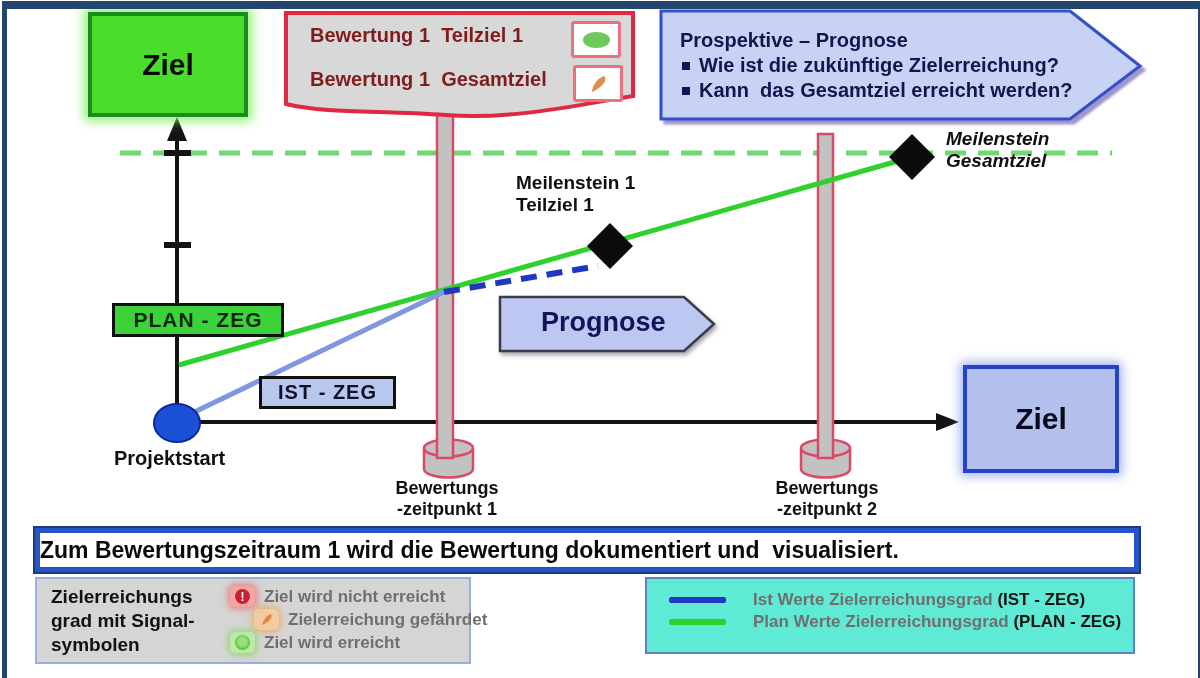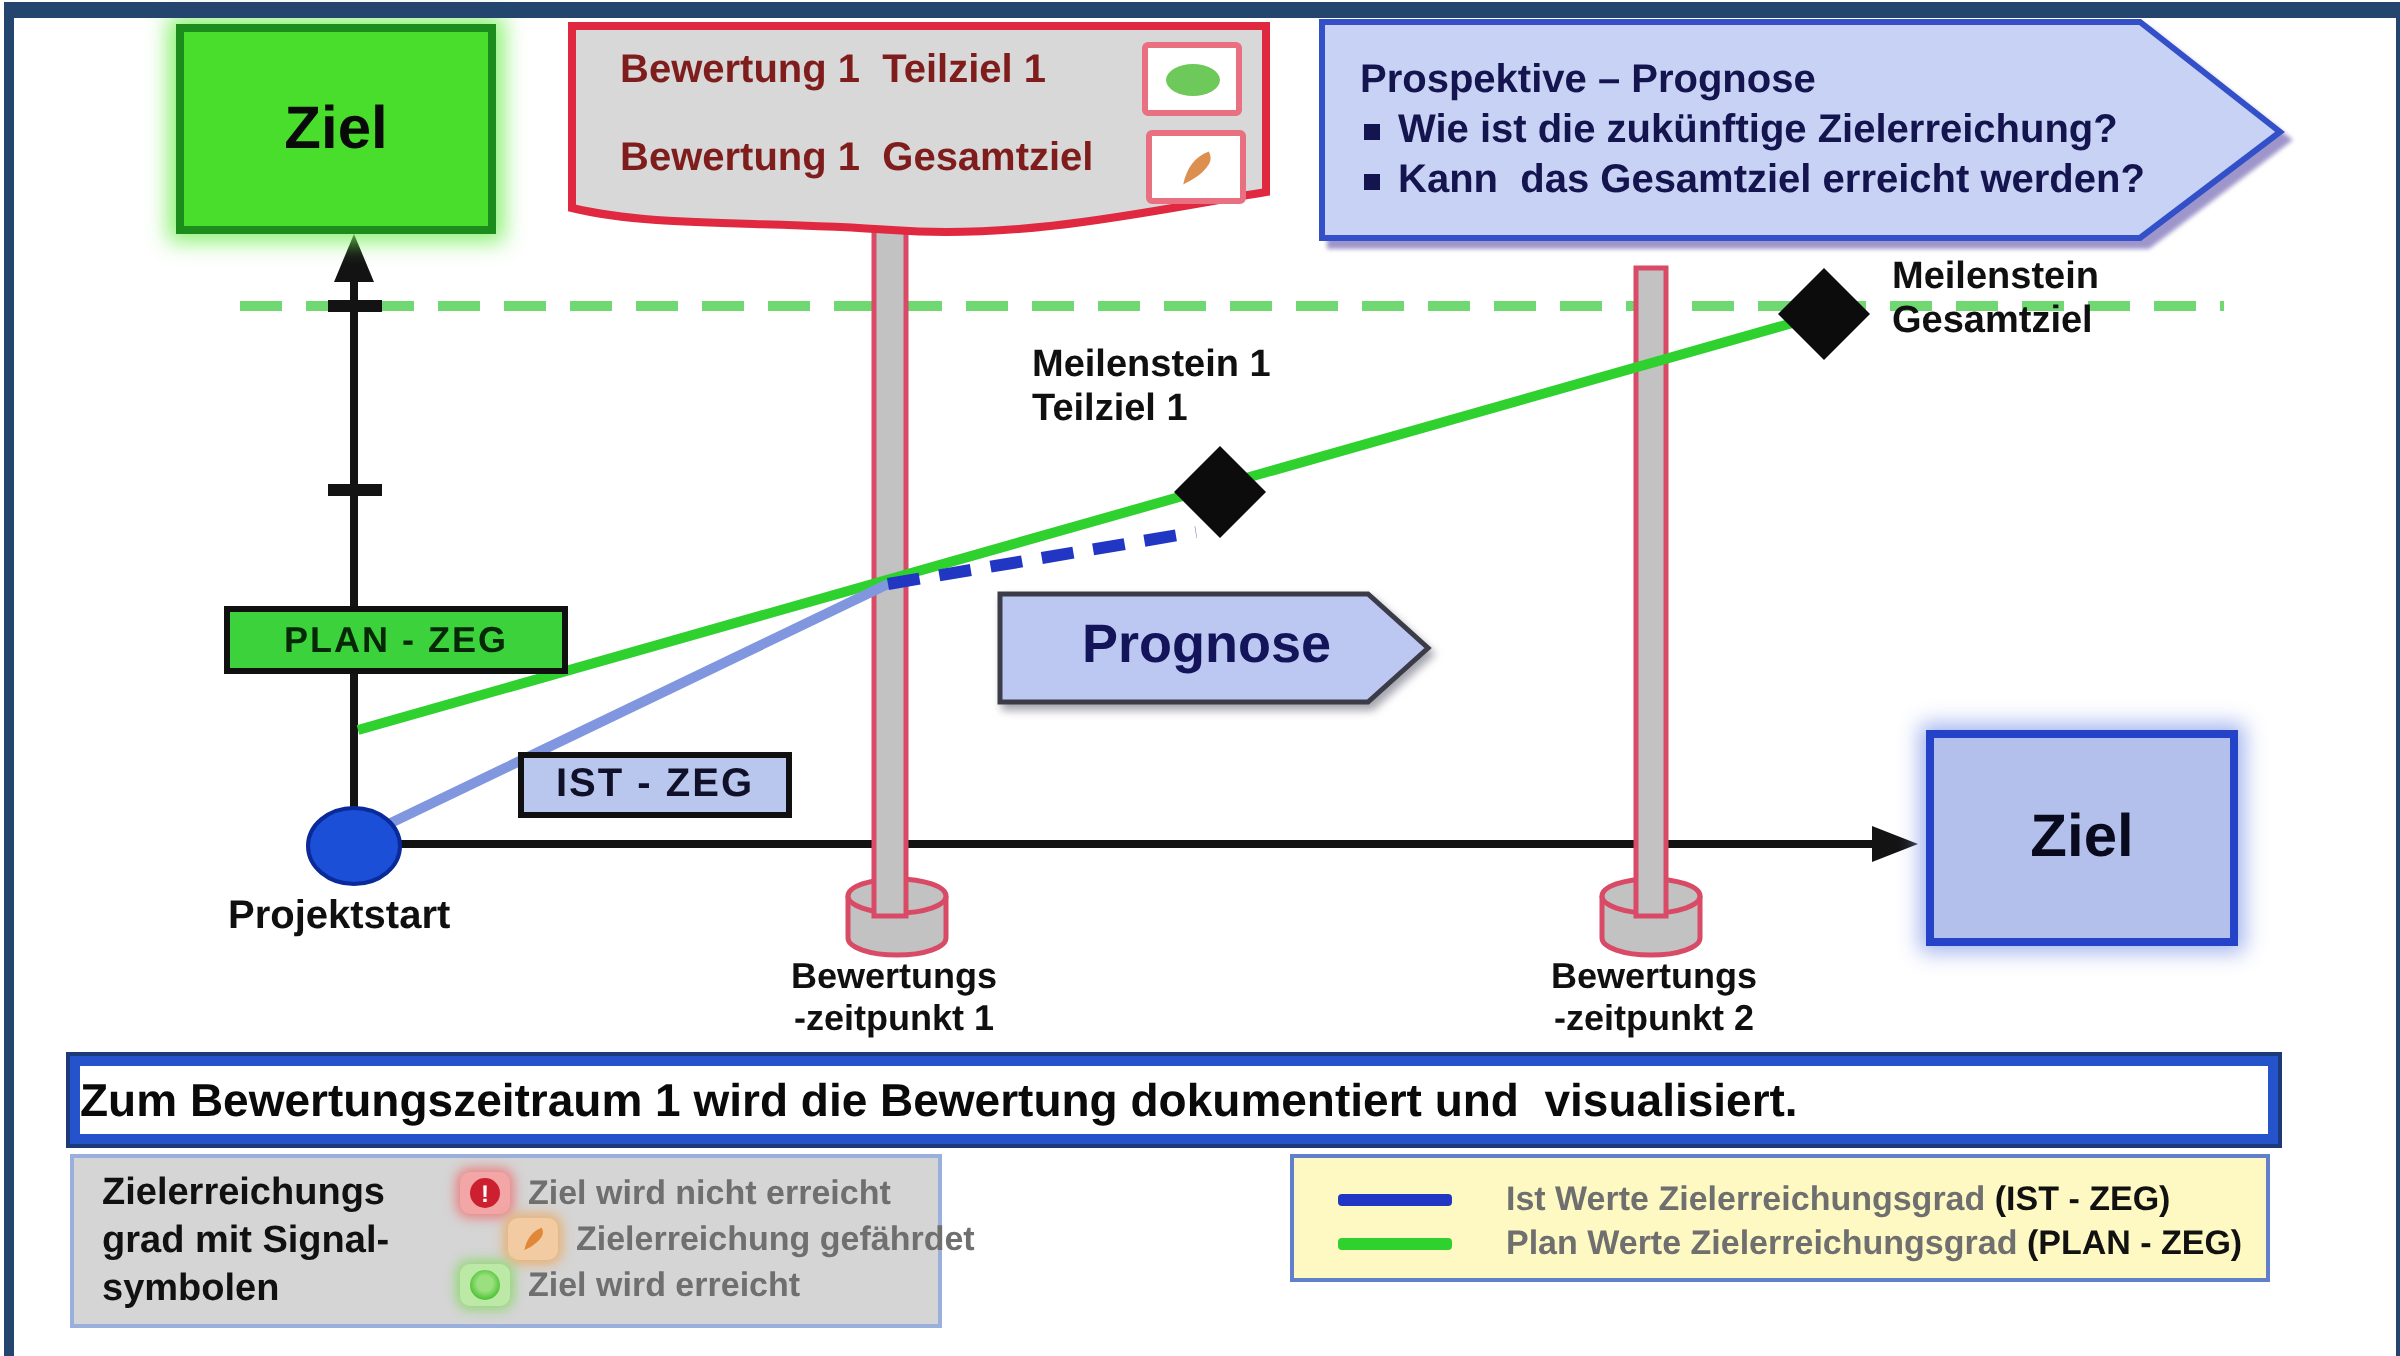--- a/index.html
+++ b/index.html
@@ -21,21 +21,21 @@
   .green-ellipse{width:27px;height:16px;border-radius:50%;background:#6cc95a;}
   
   .prospective-wrap{left:658px;top:6px;width:488px;height:118px;z-index:3;}
   .prospective-svg{filter:drop-shadow(4px 4px 1px rgba(125,115,185,.75));}
   .prospective-text{position:absolute;left:22px;top:22px;color:#14144e;font-weight:bold;font-size:20px;line-height:25px;}
   .bullet-row{display:flex;align-items:center;}
   .bullet-sq{width:8px;height:8px;background:#14144e;margin:0 9px 0 2px;flex:0 0 auto;}
   
   .milestone-label{font-size:19px;font-weight:bold;color:#101010;line-height:22px;z-index:3;}
   .plan-zeg-box{left:112px;top:303px;width:172px;height:34px;box-sizing:border-box;background:#3bd23b;border:3px solid #101010;
-    display:flex;align-items:center;justify-content:center;font-size:18px;font-weight:bold;color:#062806;letter-spacing:1px;z-index:3;}
+    display:flex;align-items:center;justify-content:center;font-size:21px;font-weight:bold;color:#062806;letter-spacing:1px;z-index:3;}
   .ist-zeg-box{left:259px;top:376px;width:137px;height:33px;box-sizing:border-box;background:#b9c7ef;border:3px solid #101010;
     display:flex;align-items:center;justify-content:center;font-size:20px;font-weight:bold;color:#101028;letter-spacing:1px;z-index:3;}
   .prognose-wrap{left:498px;top:295px;width:222px;height:60px;z-index:3;}
   .prognose-svg{filter:drop-shadow(2px 3px 2px rgba(90,90,110,.55));}
   .prognose-text{position:absolute;left:43px;top:12px;font-size:27px;font-weight:bold;color:#14145a;}
   .projektstart-label{left:114px;top:447px;font-size:20px;font-weight:bold;color:#101010;z-index:3;}
   .eval-label{width:128px;text-align:center;font-size:18px;font-weight:bold;color:#101010;line-height:21px;z-index:3;}
   .goal-blue{left:963px;top:365px;width:148px;height:100px;background:#b3c0ec;border:4px solid #2443c8;
     box-shadow:0 0 10px 3px rgba(150,170,235,.9);display:flex;align-items:center;justify-content:center;
     font-size:30px;font-weight:bold;color:#0a0a1e;z-index:3;}
@@ -49,21 +49,21 @@
   .signal-item .lbl{margin-left:9px;font-size:17px;font-weight:bold;color:#6f6f6f;white-space:pre;}
   .sig-box{width:25px;height:21px;border-radius:5px;display:flex;align-items:center;justify-content:center;flex:0 0 auto;}
   .sig-red{background:#f2a6a6;box-shadow:0 0 6px 2px rgba(235,120,120,.9);}
   .sig-orange{background:#f3cba2;box-shadow:0 0 6px 2px rgba(235,170,100,.9);}
   .sig-green{background:#bce9a6;box-shadow:0 0 6px 2px rgba(140,215,110,.9);}
   .sig-red-dot{width:15px;height:15px;border-radius:50%;background:#cc2030;color:#fff;font-size:12px;font-weight:bold;
     display:flex;align-items:center;justify-content:center;}
   .sig-red-dot::after{content:"!";}
   .sig-green-dot{width:15px;height:15px;border-radius:50%;background:radial-gradient(circle at 50% 45%,#9ae07e 0 35%,#52c43a 70%);}
   
-  .legend-lines{left:645px;top:577px;width:490px;height:64px;box-sizing:border-box;background:#fef9c3;border:2px solid #6080cc;z-index:3;}
+  .legend-lines{left:645px;top:577px;width:490px;height:77px;box-sizing:border-box;background:#5eead4;border:2px solid #6080cc;z-index:3;}
   .line-item{position:absolute;left:22px;display:flex;align-items:center;height:20px;}
   .line-swatch{width:57px;height:6px;border-radius:2px;flex:0 0 auto;}
   .line-item .txt{margin-left:27px;font-size:17px;font-weight:bold;color:#6f6f6f;white-space:pre;}
   .line-item .txtb{font-size:17px;font-weight:bold;color:#111;white-space:pre;}
 </style>
 </head>
 <body>
 
 <div id="stage">
 
@@ -137,21 +137,21 @@
         <span class="bullet-sq"></span>
         <span class="pre">Kann  das Gesamtziel erreicht werden?</span>
       </div>
     </div>
   </div>
 
   <div class="abs milestone-label" style="left:516px;top:172px;">
     <div>Meilenstein 1</div>
     <div>Teilziel 1</div>
   </div>
-  <div class="abs milestone-label" style="left:946px;top:128px;">
+  <div class="abs milestone-label" style="left:946px;top:128px;font-style:italic;">
     <div>Meilenstein</div>
     <div>Gesamtziel</div>
   </div>
 
   <div class="abs plan-zeg-box">
     <span>PLAN - ZEG</span>
   </div>
   <div class="abs ist-zeg-box">
     <span>IST - ZEG</span>
   </div>

